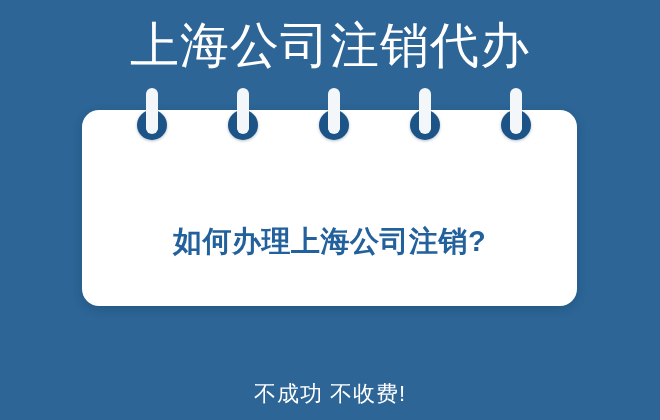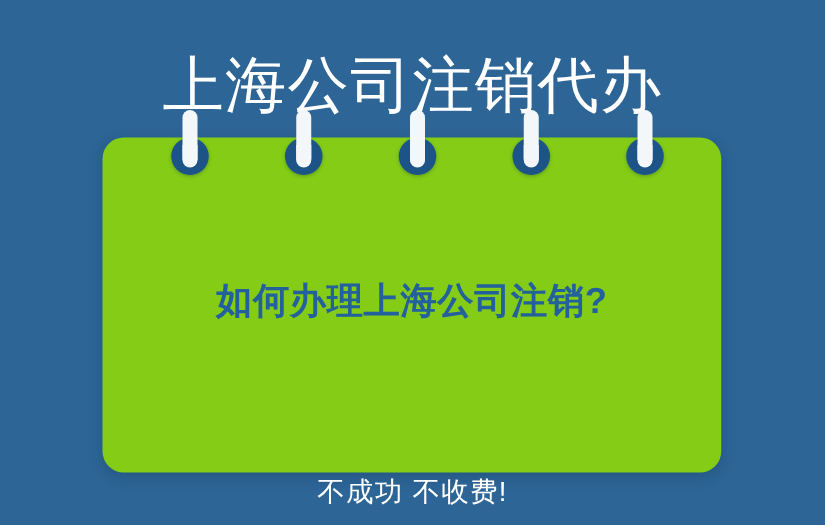--- a/index.html
+++ b/index.html
@@ -27,31 +27,30 @@
     left: 0;
     top: 14px;
     width: 660px;
     text-align: center;
     color: #ffffff;
     font-size: 49px;
     line-height: 62px;
     font-weight: 400;
     letter-spacing: 1px;
     white-space: nowrap;
-    margin-top: 24px;
   }
 
   
   #notepad-card {
     position: absolute;
     left: 82px;
     top: 110px;
     width: 495px;
-    height: 268px;
-    background: #84cc16;
+    height: 196px;
+    background: #ffffff;
     border-radius: 17px;
     box-shadow: 0 3px 10px rgba(10, 40, 70, 0.22);
   }
 
   #card-heading {
     position: absolute;
     left: 0;
     top: 113px;
     width: 495px;
     text-align: center;

